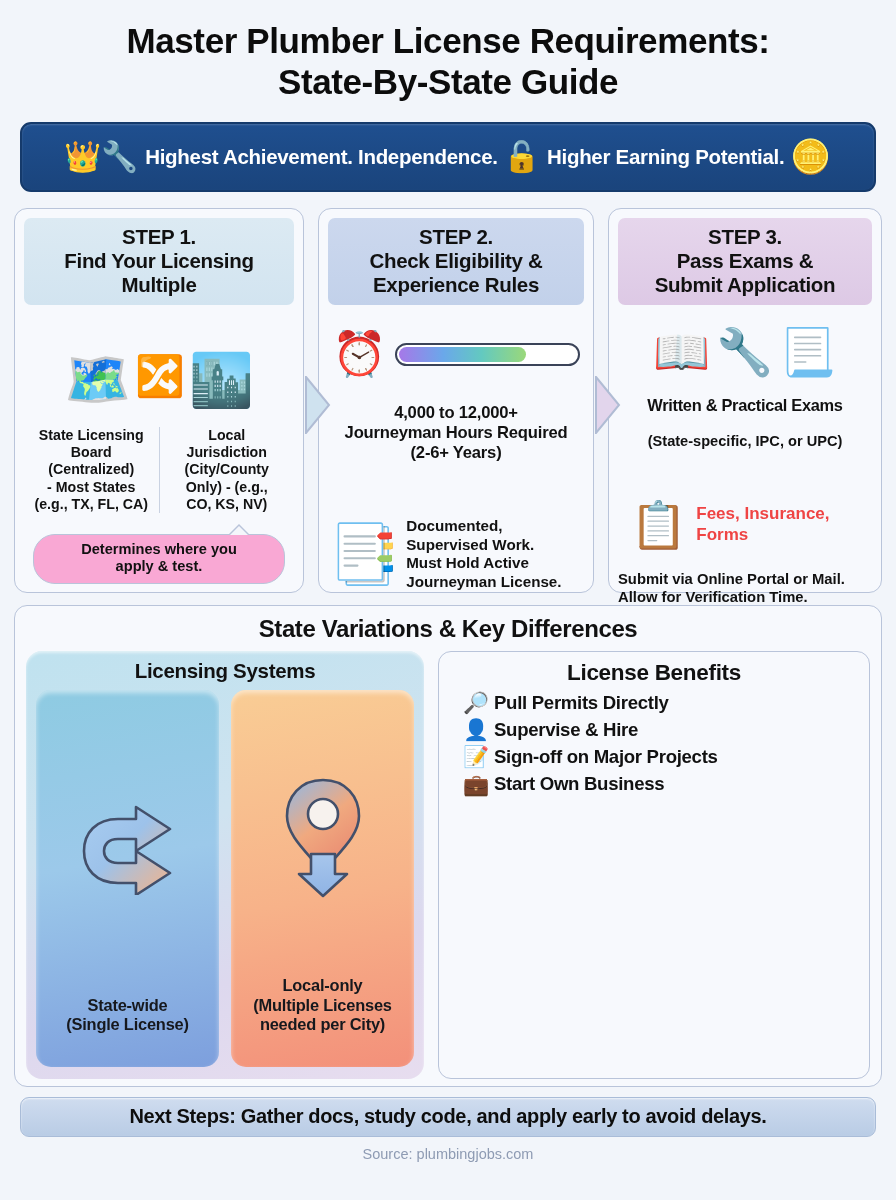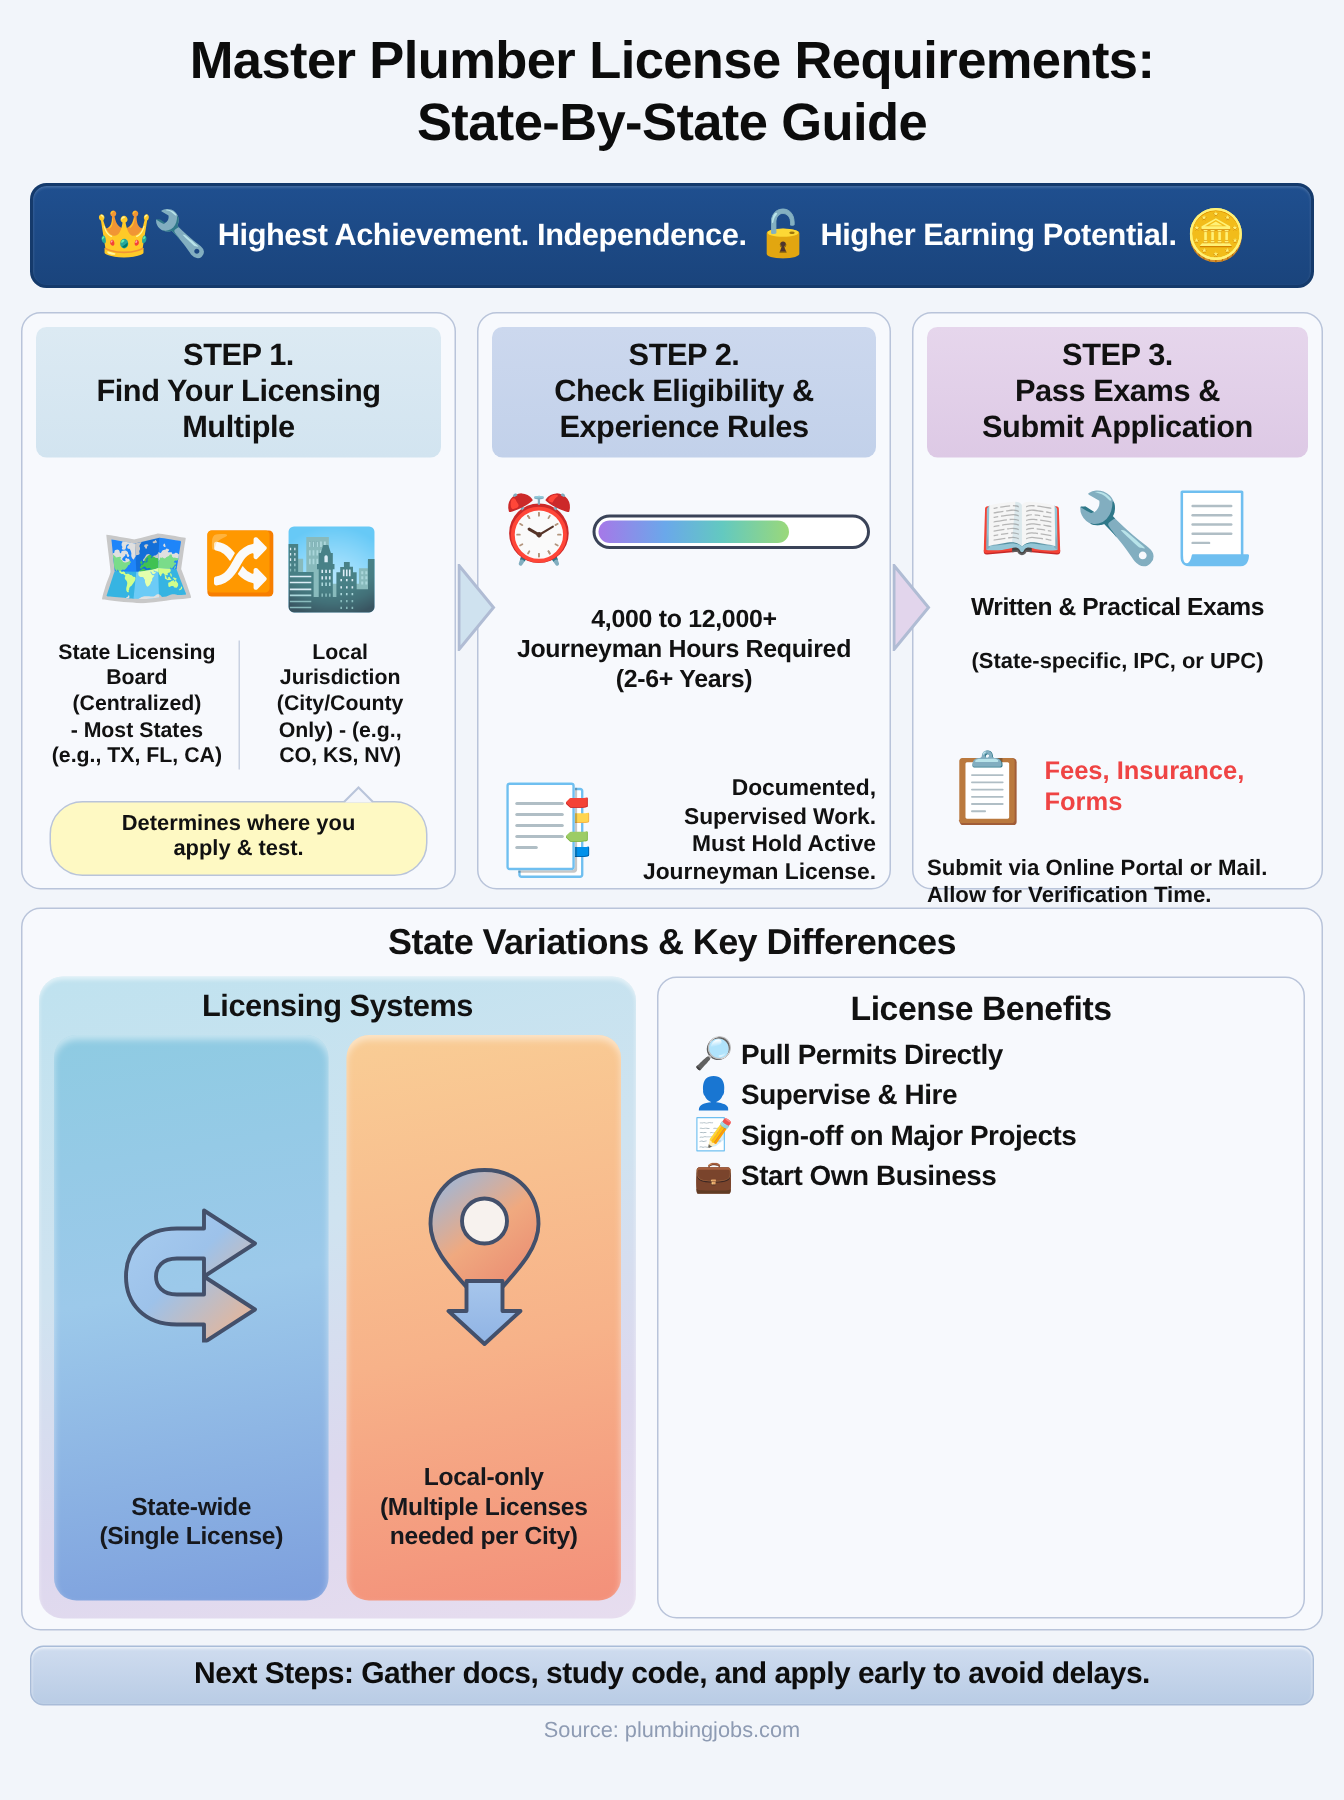--- a/index.html
+++ b/index.html
@@ -103,21 +103,21 @@
     display: flex; margin-top: 4px; flex: 1;
   }
   .s1-col {
     flex: 1; text-align: center;
     font-size: 14.2px; font-weight: bold; color: #111;
     line-height: 1.21; padding: 0 2px;
   }
   .s1-col.left { border-right: 1.4px solid #c9d2e2; }
   .bubble {
     margin: 4px auto 0 auto;
-    background: #fef9c3;
+    background: #f9a8d4;
     border: 1.6px solid #b9c4da;
     border-radius: 22px;
     padding: 6px 12px 7px 12px;
     text-align: center;
     font-size: 14.6px; font-weight: bold; color: #111;
     line-height: 1.2;
     position: relative;
     width: 93%;
   }
   .bubble:after {
@@ -144,21 +144,21 @@
     background: linear-gradient(90deg,#a678e8 0%,#6aa8ea 35%,#63c9c0 65%,#9ad87a 100%);
   }
   .s2-txt1 {
     text-align:center; font-size: 16.6px; font-weight: bold; color:#111;
     line-height: 1.2; margin-top: 10px; letter-spacing: -0.2px;
   }
   .divider { height:1.4px; background:#ccd5e4; margin: 11px 16px 0 16px; }
   .s2-row2 { display:flex; align-items:center; gap:6px; margin-top: 9px; }
   .docs { font-size: 58px; line-height: 1; }
   .s2-txt2 {
-    flex:1; text-align:right; font-size:15.2px; font-weight:bold; color:#111;
+    flex:1; text-align:left; font-size:15.2px; font-weight:bold; color:#111;
     line-height:1.22;
   }
 
   
   .s3-icons { display:flex; align-items:center; justify-content:center; gap:6px; margin-top: 7px; height: 66px; }
   .s3-icons span { font-size: 46px; line-height: 1; }
   .s3-t1 { text-align:center; font-size:16.4px; font-weight:bold; color:#111; line-height:1.17; margin-top: 4px; letter-spacing:-0.3px;}
   .s3-t1b { text-align:center; font-size:14.6px; font-weight:bold; color:#111; line-height:1.18; }
   .s3-row { display:flex; align-items:center; gap:9px; margin-top: 7px; padding-left: 12px;}
   .clip { font-size: 46px; line-height:1; }

